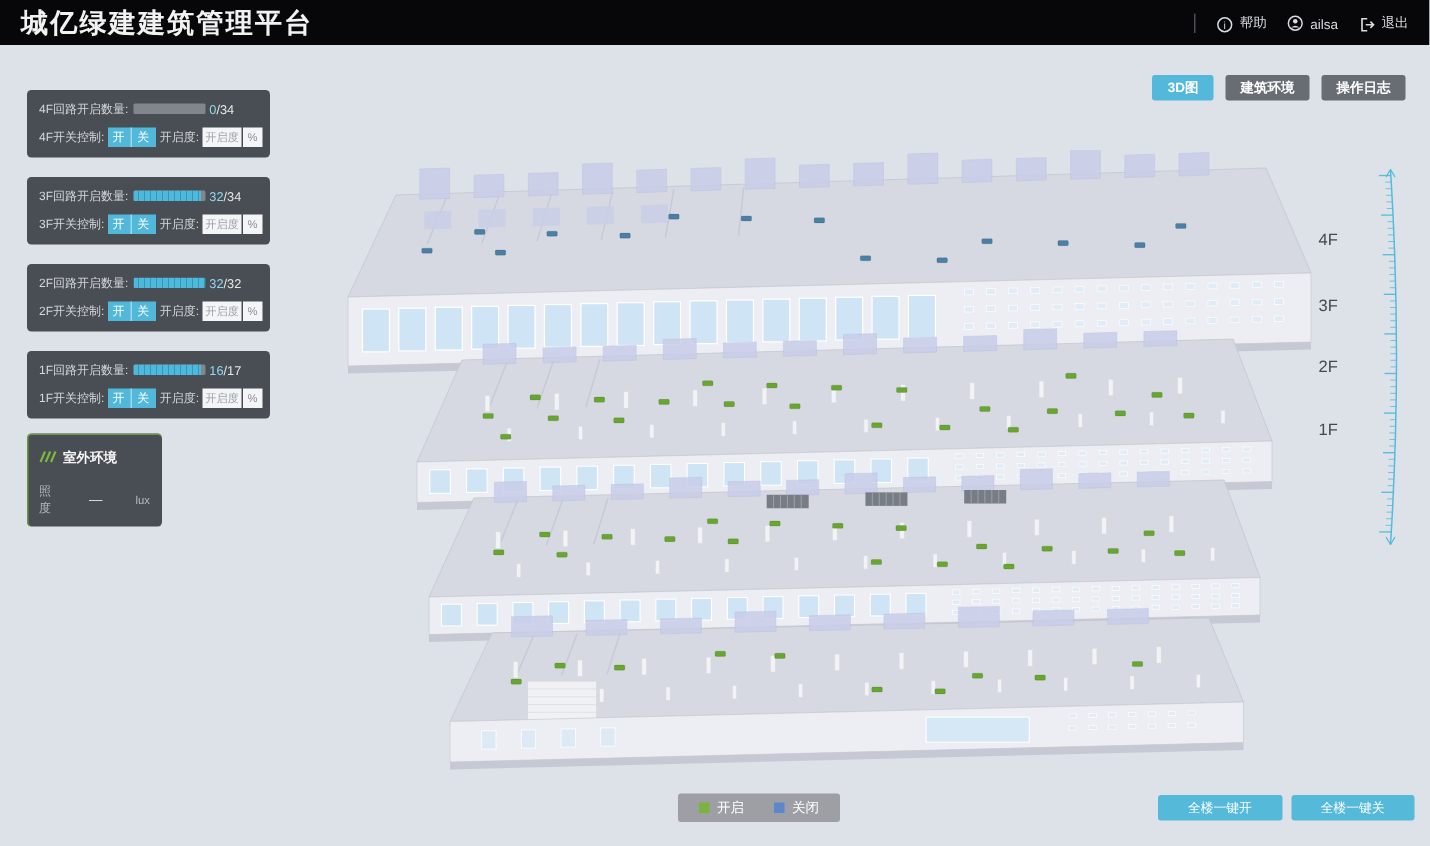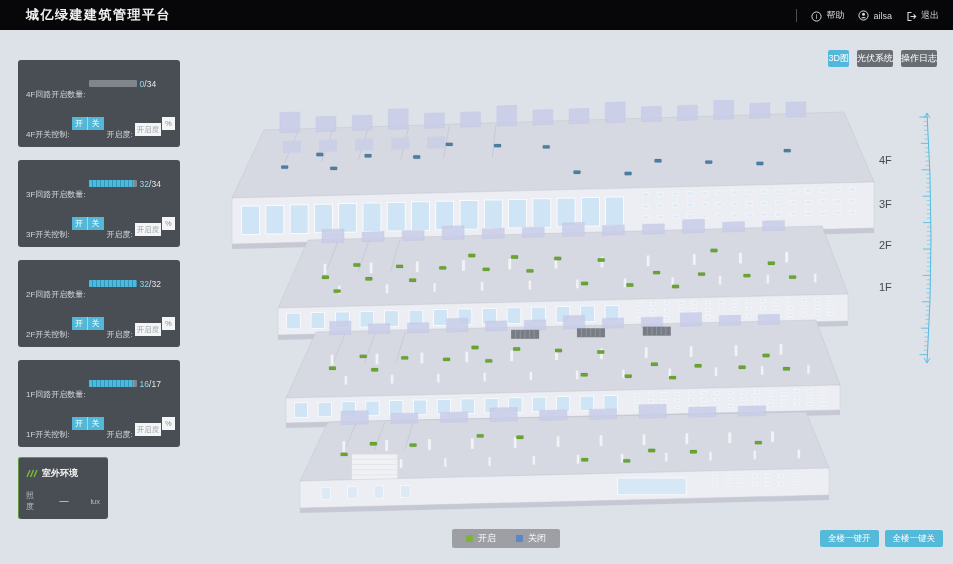--- a/index.html
+++ b/index.html
@@ -2,78 +2,78 @@
 <html><head>
 <meta charset="utf-8">
 <style>
   * { margin:0; padding:0; box-sizing:border-box; }
   html,body { width:953px; height:564px; overflow:hidden; }
   body { font-family:"Liberation Sans", sans-serif; background:#dde1e8; position:relative; }
 
   
   .topbar { position:absolute; left:0; top:0; width:953px; height:30px; background:#070709;
             display:flex; align-items:center; }
-  .app-title { color:#f2f2f2; font-size:13px; font-weight:bold; letter-spacing:1.5px; margin-left:26px; white-space:nowrap; }
+  .app-title { color:#f2f2f2; font-size:18px; font-weight:bold; letter-spacing:1.5px; margin-left:14px; white-space:nowrap; }
   .nav { display:flex; align-items:center; margin-left:42px; gap:32px; }
   .nav-item { position:relative; color:#d9dbde; font-size:9.5px; cursor:pointer; white-space:nowrap; padding:4px 0; }
   .nav-item.active { color:#ffffff; }
   .nav-item.active::after { content:""; position:absolute; left:-6px; right:-6px; bottom:-2px; height:2px;
             background:linear-gradient(90deg, rgba(79,195,232,0), #4fc3e8 30%, #4fc3e8 70%, rgba(79,195,232,0)); }
   .topbar-right { margin-left:auto; display:flex; align-items:center; gap:14px; margin-right:14px; }
   .tb-divider { width:1px; height:13px; background:#4a4d52; }
   .tb-link { display:flex; align-items:flex-end; gap:4px; color:#d9dbde; font-size:9px; cursor:pointer; white-space:nowrap; }
   .tb-link svg { display:block; }
 
   
   .left-col { position:absolute; left:18px; top:60px; width:170px; }
   .panel { width:162px; background:rgba(47,52,58,0.85); border-radius:3px; padding:7px 7px 7px 8px; margin-bottom:13px; }
   .prow { display:flex; align-items:center; white-space:nowrap; }
   .prow + .prow { margin-top:7px; }
-  .plabel { color:#d5d7da; font-size:8px;margin-top:22px; }
+  .plabel { color:#d5d7da; font-size:8px; }
   .pbar { width:48px; height:7px; background:#81868d; border-radius:1px; margin:0 3px; overflow:hidden; flex:none; }
   .pfill { height:100%; background:repeating-linear-gradient(90deg,#4db9dc 0 3px,#3795b6 3px 4px); }
   .pcount { font-size:8.5px; color:#e6e6e6; }
   .pcount .openv { color:#8fd8ef; }
   .switch { display:flex; margin:0 3px 0 2px; flex:none; }
   .switch button { width:16px; height:13px; background:#52b8da; color:#fff; font-size:8px; border:none; cursor:pointer;
                    display:flex; align-items:center; justify-content:center; font-family:inherit; }
   .switch button:first-child { border-right:1px solid rgba(255,255,255,0.45); }
   .dim-input { width:26px; height:13px; border:none; background:#f4f5f6; font-size:7.5px; color:#8b8f94;
-               padding:0 2px; margin:12px 1px 0 2px; font-family:inherit; }
+               padding:0 2px; margin:0 1px 0 2px; font-family:inherit; }
   .dim-input::placeholder { color:#9aa0a6; }
   .pct-btn { width:13px; height:13px; background:#f4f5f6; border:none; color:#8b8f94; font-size:7.5px; cursor:pointer;
              display:flex; align-items:center; justify-content:center; font-family:inherit; flex:none; }
 
   .outdoor { width:90px; background:rgba(47,52,58,0.85); border-radius:3px; padding:7px 8px; margin-top:-3px;
              box-shadow: inset 0 1px 0 rgba(122,186,62,.65), inset 1px 0 0 rgba(122,186,62,.65); }
   .outdoor-head { display:flex; align-items:center; gap:4px;text-align:center; }
   .outdoor-title { color:#f5f5f5; font-size:9px; font-weight:bold; }
   .outdoor-row { display:flex; align-items:center; gap:22px; margin-top:8px; }
   .outdoor-label { color:#b6babf; font-size:8px; }
   .outdoor-value { color:#e8eaec; font-size:9px; }
   .outdoor-unit { color:#b6babf; font-size:7.5px; }
 
   
   .view-btns { position:absolute; top:50px; right:16px; display:flex; gap:8px; }
-  .view-btn { height:17px; padding:0 0; border:none; border-radius:2px; background:#686d73; color:#fff;
-              font-size:9px; cursor:pointer; font-family:inherit; }
+  .view-btn { height:17px; padding:0 10px; border:none; border-radius:2px; background:#686d73; color:#fff;
+              font-size:9px; cursor:pointer; font-family:inherit;font-weight:bold; }
   .view-btn.active { background:#53b8da; }
 
   
   .floor-label { position:absolute; left:879px; color:#45484d; font-size:11px; cursor:pointer; }
   .ruler { position:absolute; right:13px; top:107px; }
 
   
   .legend { position:absolute; left:452px; top:529px; height:19px; display:flex; align-items:center; gap:20px;
             background:rgba(104,106,110,0.55); border-radius:2px; padding:0 14px; }
   .legend-item { display:flex; align-items:center; gap:5px; }
   .legend-swatch { width:7px; height:7px; }
   .legend-label { color:#fff; font-size:9px; }
   .bottom-btns { position:absolute; right:10px; top:530px; display:flex; gap:6px; }
-  .bottom-btn { height:17px; padding:0 8px; border:none; border-radius:2px; background:#55b9da; color:#fff;
+  .bottom-btn { height:17px; padding:0 20px; border:none; border-radius:2px; background:#55b9da; color:#fff;
                 font-size:8.5px; cursor:pointer; font-family:inherit; }
 
   
   .building { position:absolute; left:222px; top:100px; cursor:grab; }
 </style>
 </head>
 <body>
 
 <div class="topbar">
   <div class="app-title">城亿绿建建筑管理平台</div>
@@ -204,21 +204,21 @@
     <div class="outdoor-row">
       <span class="outdoor-label">照度</span>
       <span class="outdoor-value">—</span>
       <span class="outdoor-unit">lux</span>
     </div>
   </div>
 </div>
 
 <div class="view-btns">
   <button class="view-btn active">3D图</button>
-  <button class="view-btn">光伏系统</button>
+  <button class="view-btn">建筑环境</button>
   <button class="view-btn">操作日志</button>
 </div>
 
 <svg class="building" id="building" width="660" height="418" viewBox="0 0 660 418">
     <polygon points="42,30 10,98 10,144 42,76" fill="#dfe1e8" opacity="0.6"></polygon>
     <polygon points="622,12 652,82 652,128 622,58" fill="#d0d3dc" opacity="0.7"></polygon>
     <polygon points="42,30 622,12 652,82 10,98" fill="#d6d9e1" stroke="#c2c6d0" stroke-width="0.5"></polygon>
     <line x1="75.9516" y1="30.963600000000003" x2="62.66" y2="62.980000000000004" stroke="#c0c4d4" stroke-width="1" opacity="0.7"></line>
     <line x1="110.86319999999999" y1="29.8872" x2="99.32" y2="61.959999999999994" stroke="#c0c4d4" stroke-width="1" opacity="0.7"></line>
     <line x1="145.77479999999997" y1="28.8108" x2="135.98" y2="60.94" stroke="#c0c4d4" stroke-width="1" opacity="0.7"></line>

